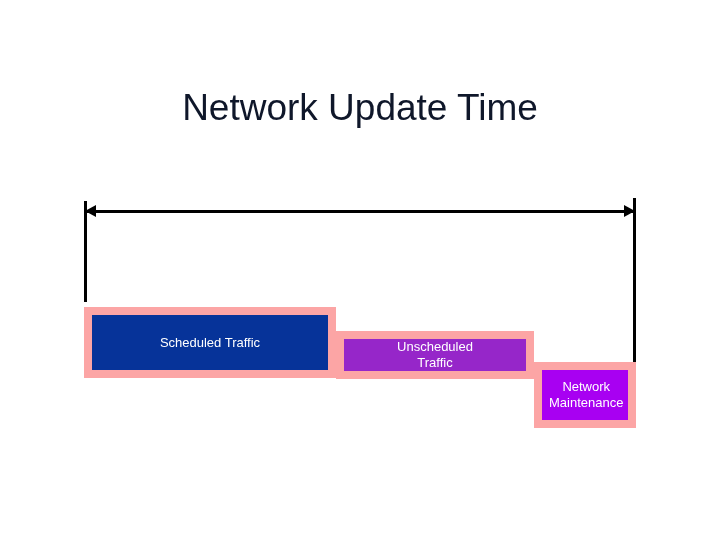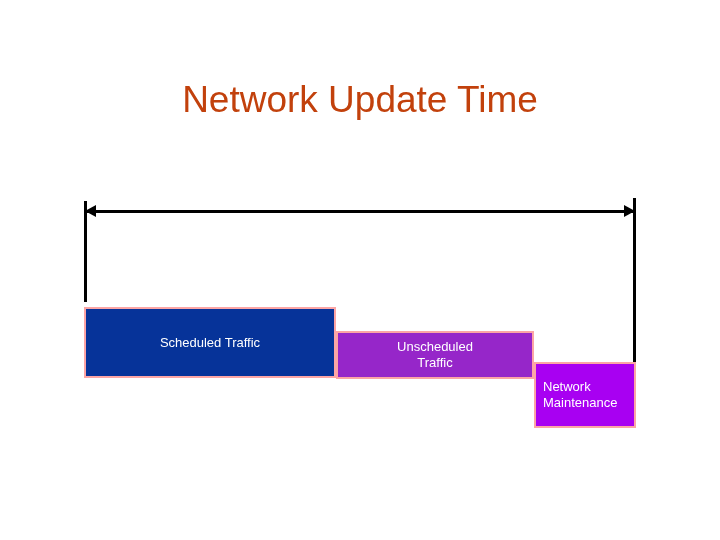--- a/index.html
+++ b/index.html
@@ -16,26 +16,26 @@
     width: 720px;
     height: 540px;
     background: #ffffff;
     overflow: hidden;
   }
 
   
   #title {
     position: absolute;
     left: 0;
-    top: 78px;
+    top: 86px;
     width: 720px;
     text-align: center;
     font-size: 37px;
     line-height: 44px;
-    color: #c2410c;
+    color: #0f172a;
     font-weight: normal;
     letter-spacing: 0px;
     white-space: nowrap;
   }
 
   
   #span-line {
     position: absolute;
     left: 85px;
     top: 210px;
@@ -72,21 +72,21 @@
   #tick-right {
     left: 633px;
     top: 198px;
     height: 171px;
   }
 
   
   .phase {
     position: absolute;
     box-sizing: border-box;
-    border: 2px solid #fca5a5;
+    border: 8px solid #fca5a5;
     color: #ffffff;
     font-size: 13px;
     line-height: 16px;
     display: flex;
     align-items: center;
     justify-content: center;
     text-align: center;
     padding: 2px 18px;
   }
   #phase-scheduled {
@@ -103,21 +103,21 @@
     height: 48px;
     background: #9626C9;
   }
   #phase-maintenance {
     left: 534px;
     top: 362px;
     width: 102px;
     height: 66px;
     background: #A800F2;
     justify-content: flex-start;
-    text-align: left;
+    text-align: center;
     padding-left: 7px;
   }
   .phase-label {
     white-space: pre-line;
   }
 </style>
 </head>
 <body>
 
 <div id="slide">

